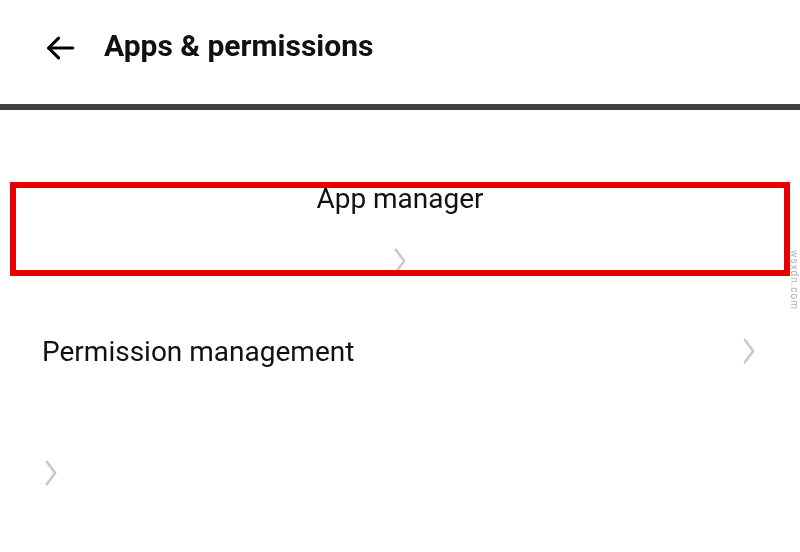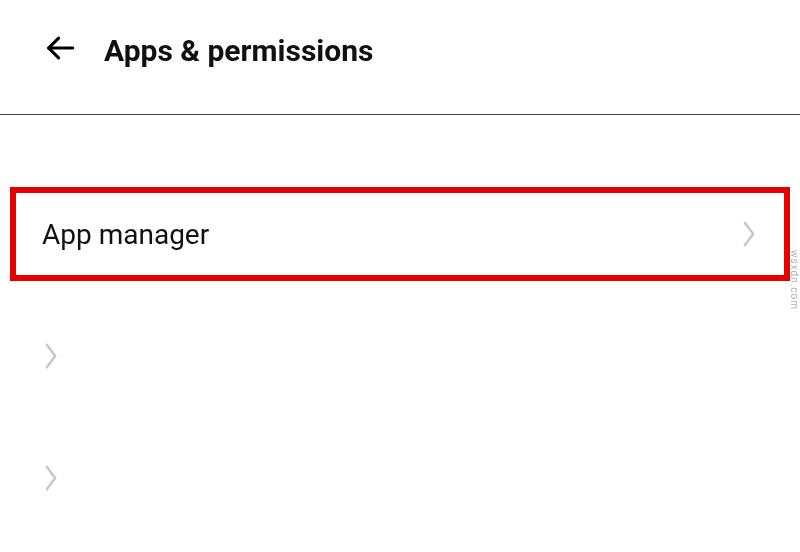--- a/index.html
+++ b/index.html
@@ -5,23 +5,23 @@
     * { box-sizing: border-box; margin: 0; padding: 0; }
     html, body { width: 800px; height: 552px; overflow: hidden; }
     body {
       font-family: -apple-system, BlinkMacSystemFont, "Segoe UI", Roboto, Arial, sans-serif;
       background: #fff;
       color: #000;
       position: relative;
     }
     .header {
       display: flex;
-      align-items: flex-end;
-      padding: 28px 24px 46px 40px;
-      border-bottom: 1px solid #404040;
+      align-items: flex-start;
+      padding: 28px 24px 36px 40px;
+      border-bottom: 6px solid #404040;
     }
     .back-icon {
       width: 40px;
       height: 40px;
       display: flex;
       align-items: center;
       justify-content: center;
       margin-right: 24px;
       cursor: pointer;
     }
@@ -87,33 +87,34 @@
     <svg viewBox="0 0 24 24" fill="none" stroke="#000" stroke-width="2.2" stroke-linecap="round" stroke-linejoin="round">
       <line x1="21" y1="12" x2="4" y2="12"></line>
       <polyline points="11 5 4 12 11 19"></polyline>
     </svg>
   </div>
   <div class="title">Apps &amp; permissions</div>
 </div>
 
 <div class="content">
 
-  <div class="row" style="position:relative;">
+  <div class="row" style="position:relative;flex-direction:column;">
     <span class="row-label">App manager</span>
     <span class="chevron">
       <svg viewBox="0 0 10 20" fill="none" stroke="#c8c8c8" stroke-width="1.8" stroke-linecap="round" stroke-linejoin="round">
         <polyline points="2 2 8 10 2 18"></polyline>
       </svg>
     </span>
     <div class="highlight"></div>
   </div>
 
   <div class="row-separator"></div>
 
   <div class="row">
+    <span class="row-label">Permission management</span>
     <span class="chevron">
       <svg viewBox="0 0 10 20" fill="none" stroke="#c8c8c8" stroke-width="1.8" stroke-linecap="round" stroke-linejoin="round">
         <polyline points="2 2 8 10 2 18"></polyline>
       </svg>
     </span>
   </div>
 
   <div class="row-separator"></div>
 
   <div class="row">

